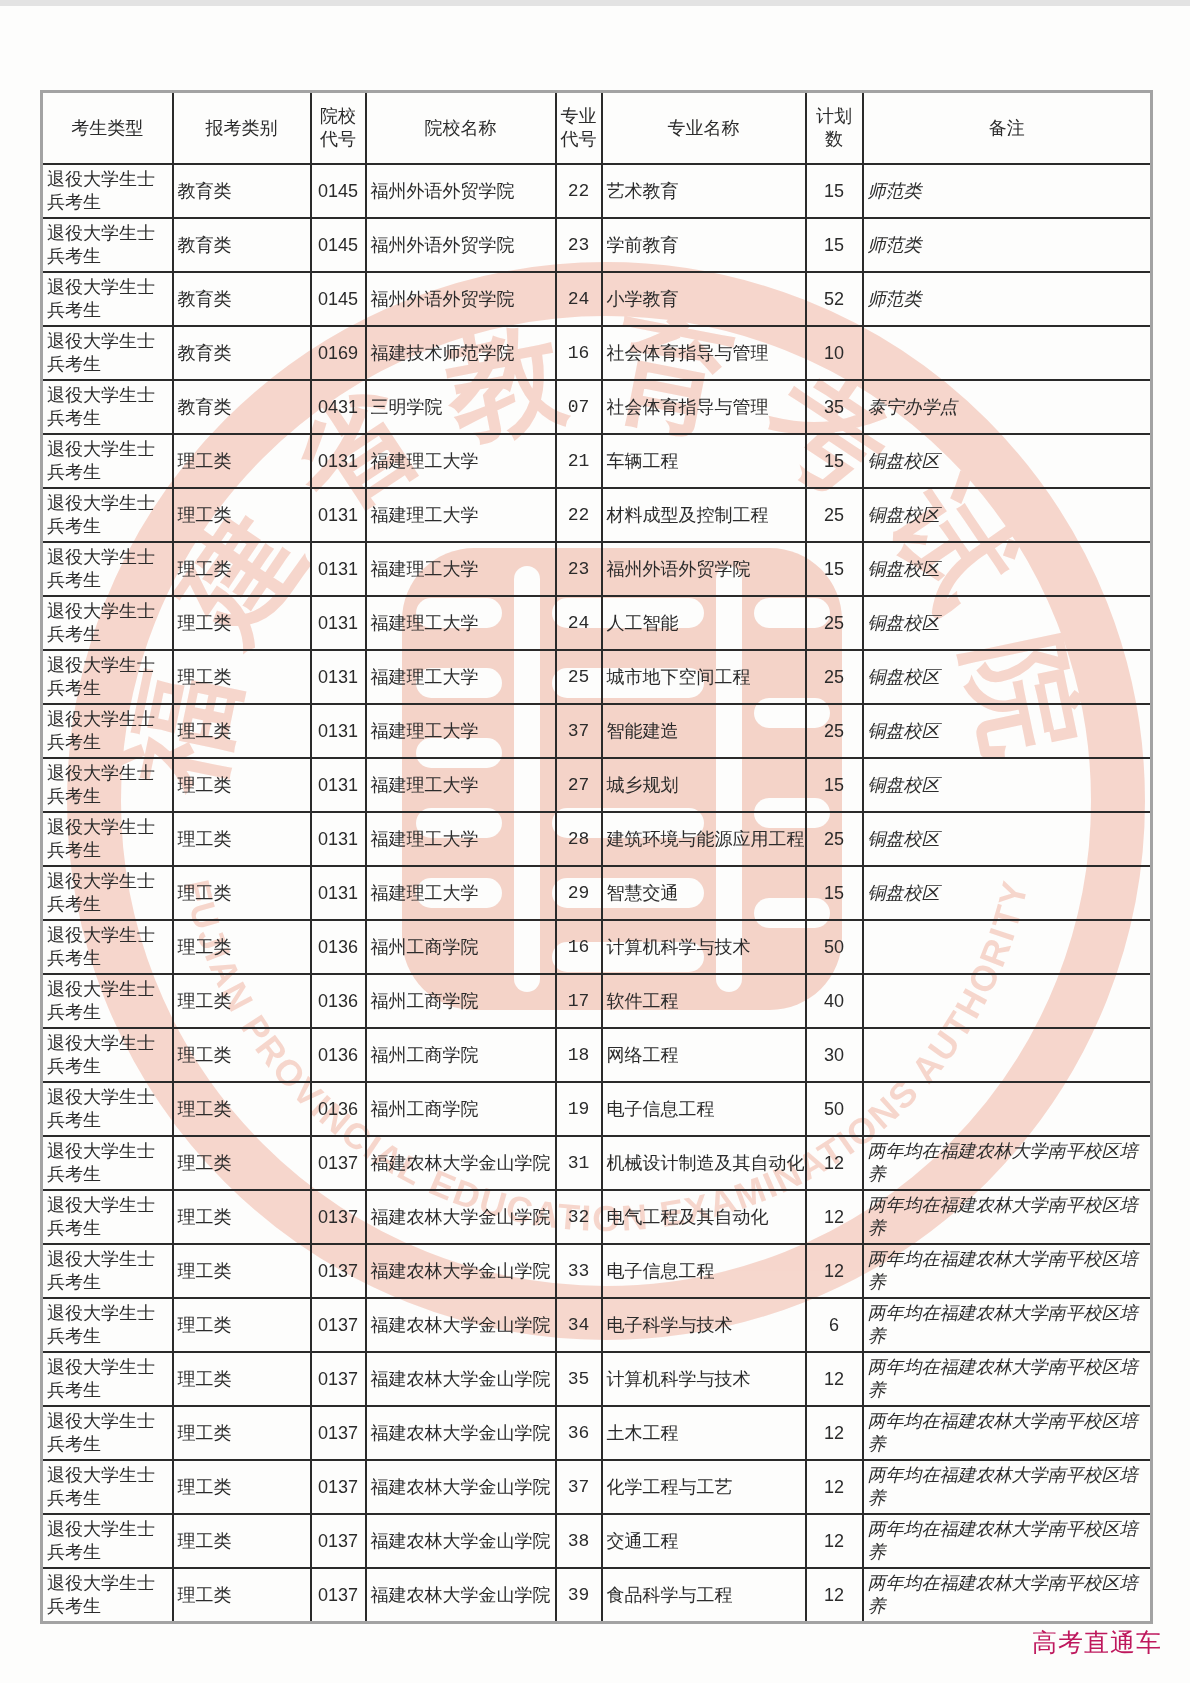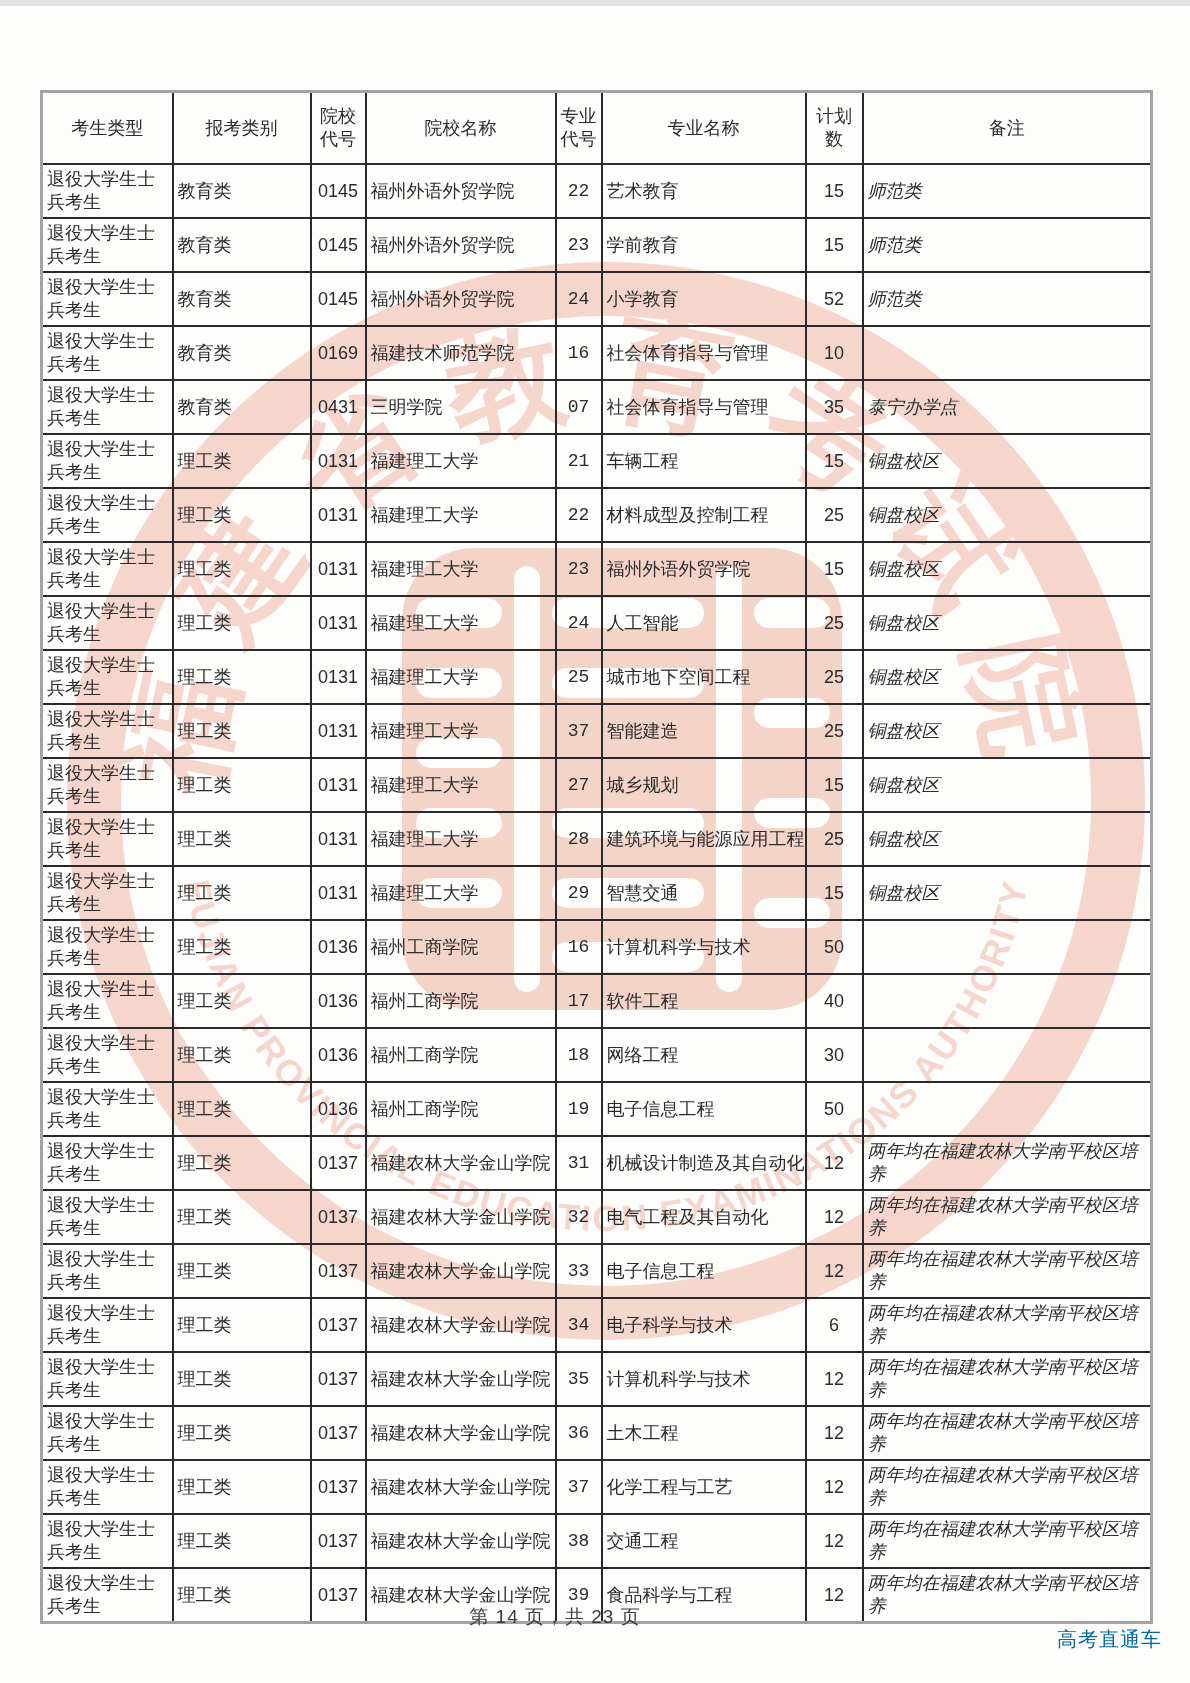--- a/index.html
+++ b/index.html
@@ -52,21 +52,21 @@
   td.c-plan   {text-align:center;}
   td.c-remark {text-align:left;padding-left:4px;padding-right:4px;font-style:italic;}
 
   
   .page-indicator{
     position:absolute;left:0;right:80px;top:1604px;z-index:1;
     text-align:center;font-size:19px;color:#3c3c44;letter-spacing:1px;
   }
   .brand{
     position:absolute;right:28px;top:1626px;z-index:1;
-    font-size:20px;color:#0369a1;letter-spacing:1px;
+    font-size:25px;color:#be185d;letter-spacing:1px;
   }
 </style>
 </head>
 <body>
 
 <div class="page">
   <div class="scan-edge"></div>
 
   <svg class="seal" width="1190" height="1683" viewBox="0 0 1190 1683" aria-hidden="true">
     <defs>
@@ -397,15 +397,14 @@
       <td class="c-code">0137</td>
       <td class="c-school">福建农林大学金山学院</td>
       <td class="c-mcode">39</td>
       <td class="c-major">食品科学与工程</td>
       <td class="c-plan">12</td>
       <td class="c-remark">两年均在福建农林大学南平校区培养</td>
     </tr>
       </tbody>
   </table>
 
-  <div class="page-indicator">第 14 页，共 23 页</div>
   <div class="brand">高考直通车</div>
 </div>
 
 </body></html>

